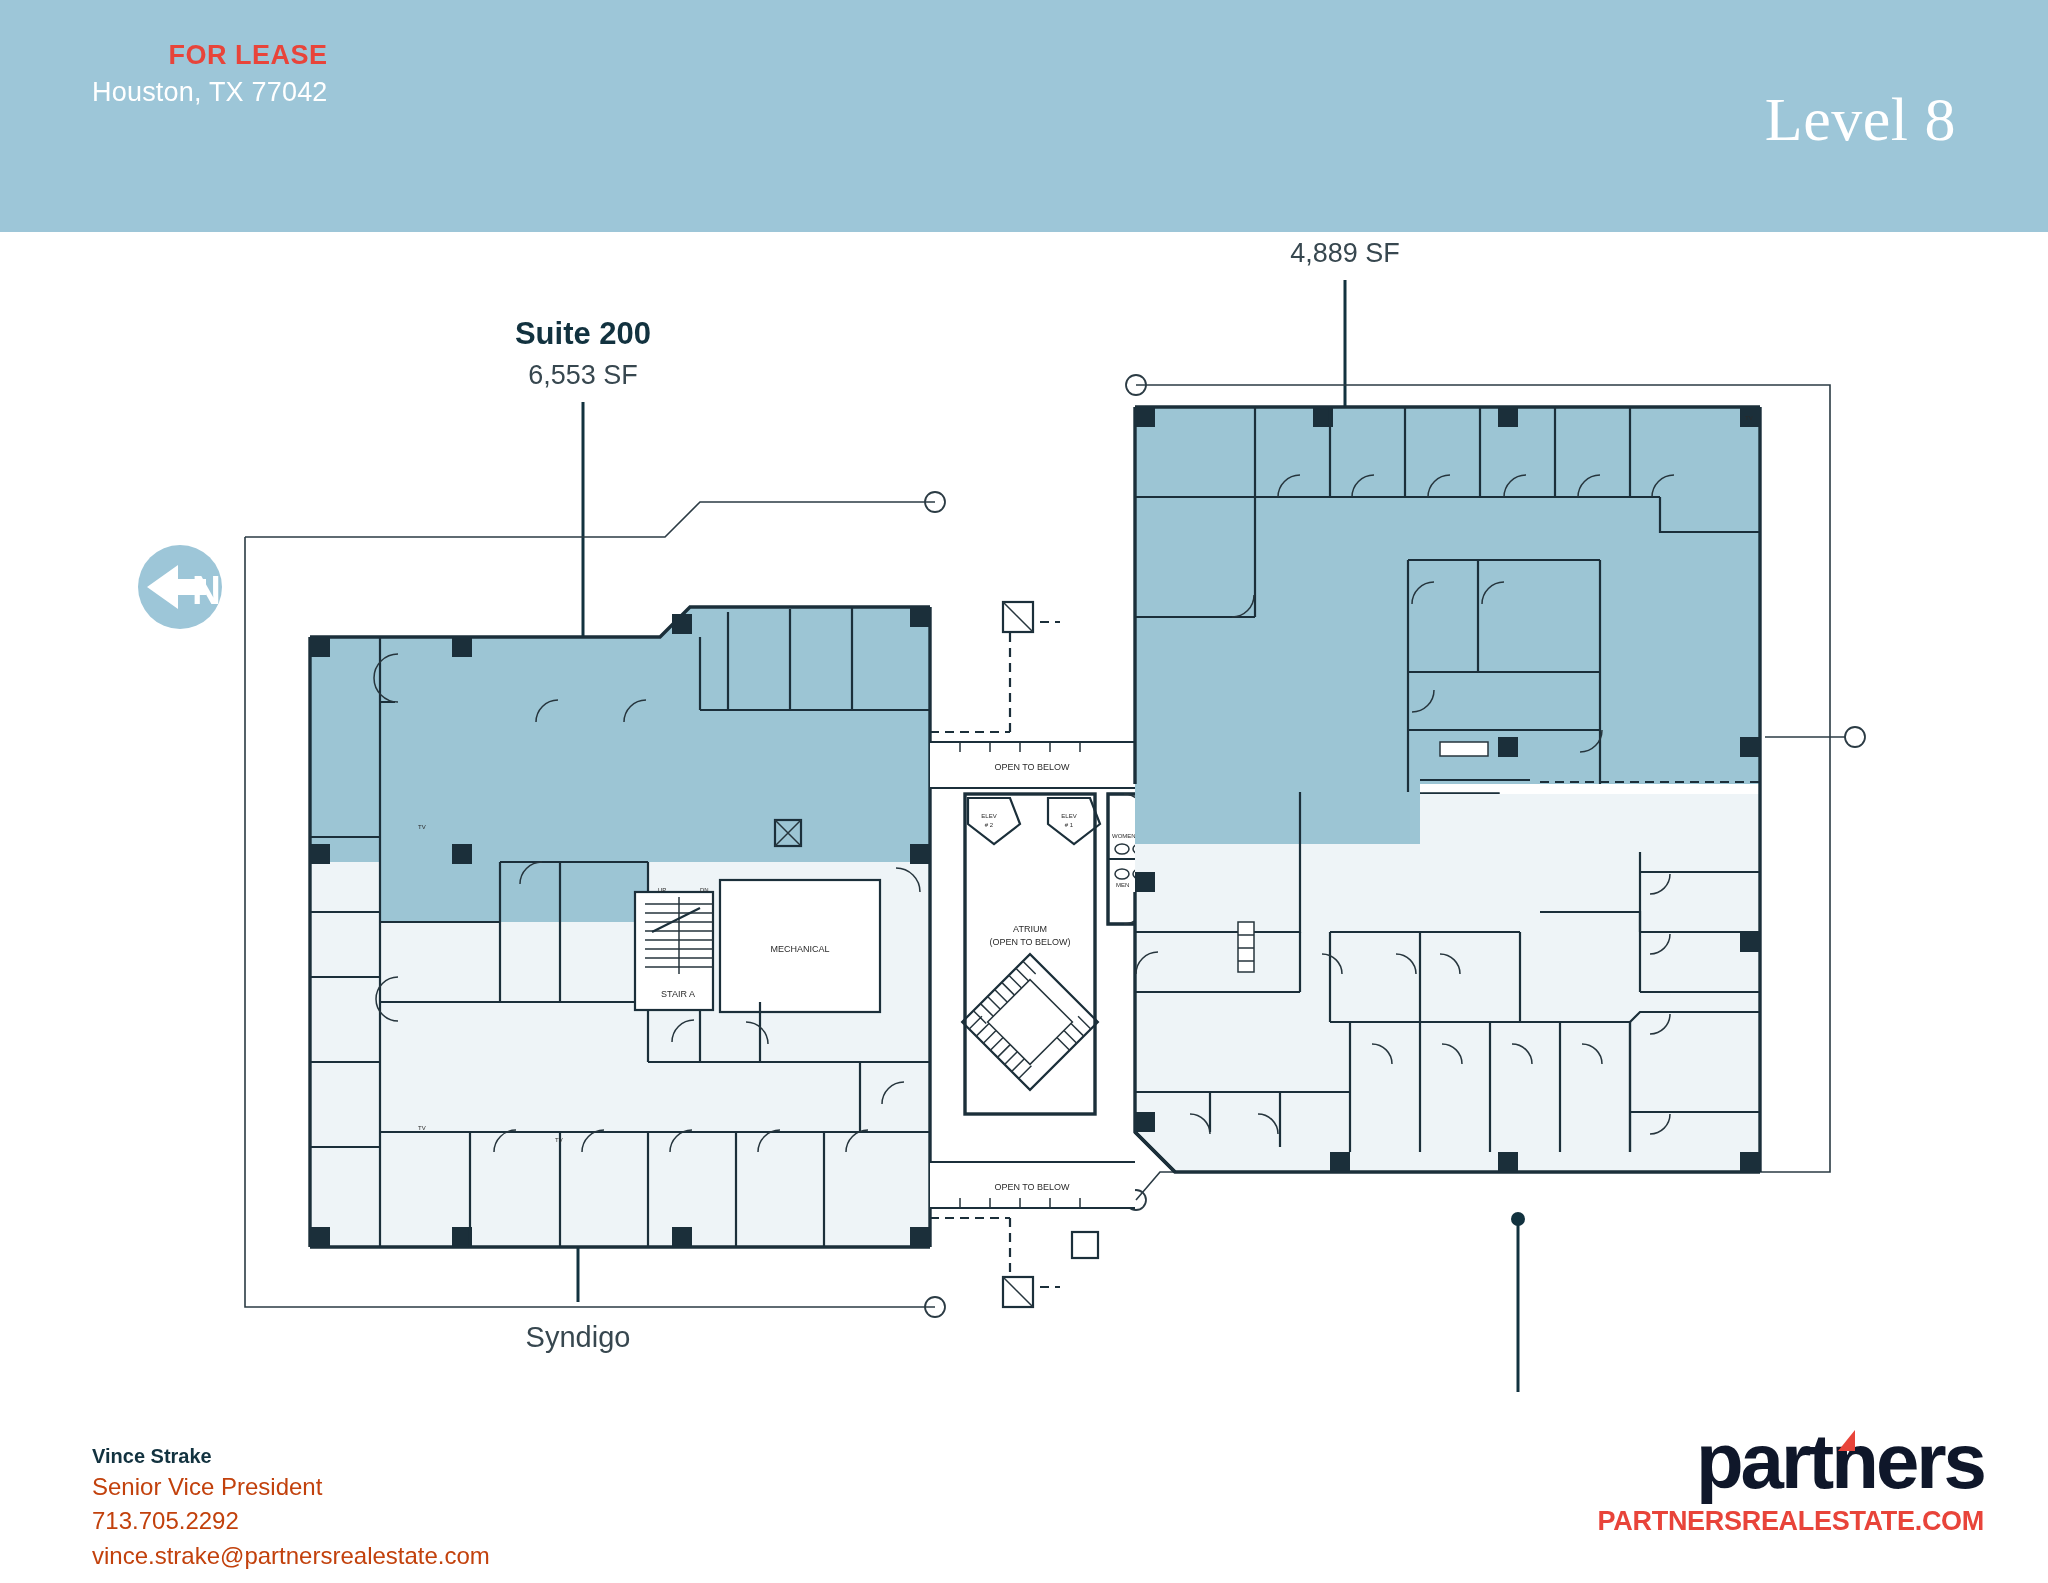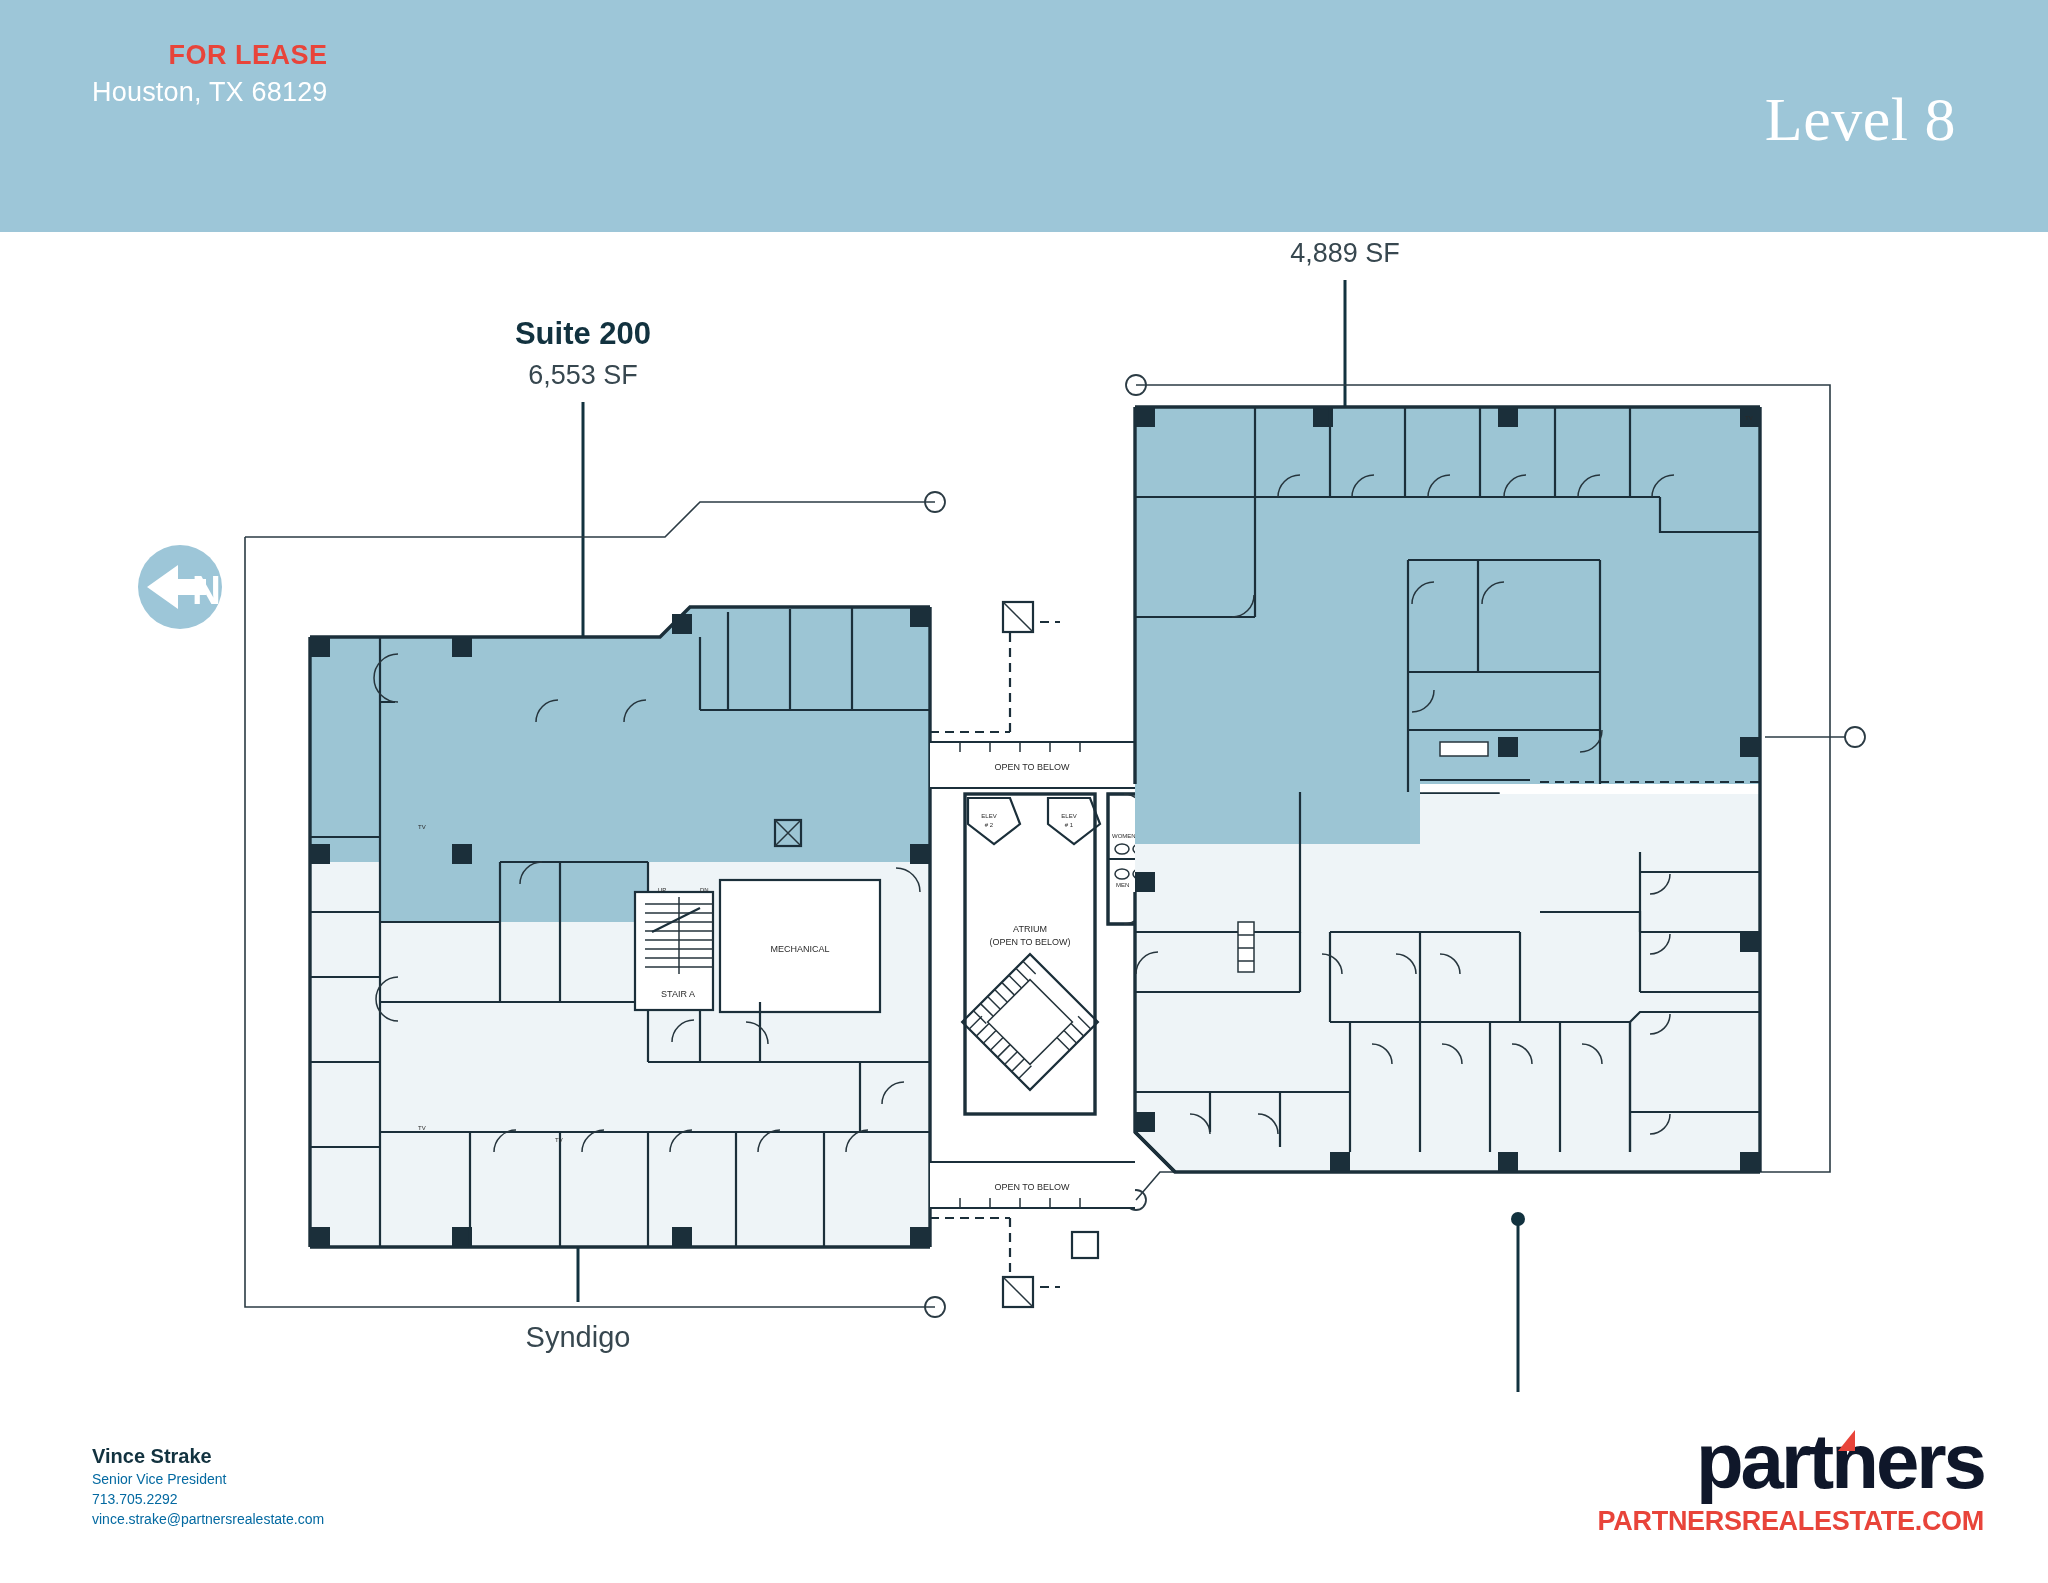--- a/index.html
+++ b/index.html
@@ -14,21 +14,21 @@
   #addr{font-family:"Liberation Serif",serif;font-size:63px;color:#ffffff;line-height:1.05;
         font-weight:400;letter-spacing:.5px;}
   #city{font-family:"Liberation Sans",sans-serif;font-size:27px;color:#ffffff;
         margin-top:6px;letter-spacing:.2px;}
   #level{position:absolute;right:92px;top:84px;font-family:"Liberation Serif",serif;
          font-size:62px;color:#ffffff;letter-spacing:.5px;}
 
   
   #contact{position:absolute;left:92px;top:1442px;line-height:1.42;}
   #c-name{font-size:20px;font-weight:bold;color:#12323f;}
-  .c-line{font-size:14px;color:#0369a1;}
+  .c-line{font-size:24px;color:#c2410c;}
 
   #logo{position:absolute;right:64px;top:1424px;text-align:right;}
   #logo-word{position:relative;display:inline-block;font-family:"Liberation Sans",sans-serif;
              font-weight:bold;font-size:78px;letter-spacing:-3px;color:#0f172a;line-height:.95;}
   #logo-tri{position:absolute;width:0;height:0;border-left:17px solid transparent;
             border-bottom:21px solid #e8443a;left:142px;top:6px;transform:rotate(0deg);}
   #logo-url{font-family:"Liberation Sans",sans-serif;font-weight:bold;font-size:27px;
             color:#e8443a;letter-spacing:-.3px;margin-top:8px;}
 
   
@@ -42,21 +42,21 @@
   .room-label-sm{font-family:"Liberation Sans",sans-serif;font-size:9px;fill:#2a2a2a;}
   .room-label-xs{font-family:"Liberation Sans",sans-serif;font-size:6px;fill:#2a2a2a;}
   .compass-n{font-family:"Liberation Sans",sans-serif;font-weight:bold;font-size:40px;fill:#ffffff;}
 </style>
 </head>
 <body>
 
 <div id="header">
   <div id="hdr-left">
     <div id="for-lease">FOR LEASE</div>
-    <div id="city">Houston, TX 68129</div>
+    <div id="city">Houston, TX 77042</div>
   </div>
   <div id="level">Level 8</div>
 </div>
 
 <div id="plan-wrap">
 <svg id="plan" viewBox="0 0 2048 1180">
 
   <defs>
     <style>
       .w  { fill:none; stroke:#1b2f3a; stroke-width:3.4; }

